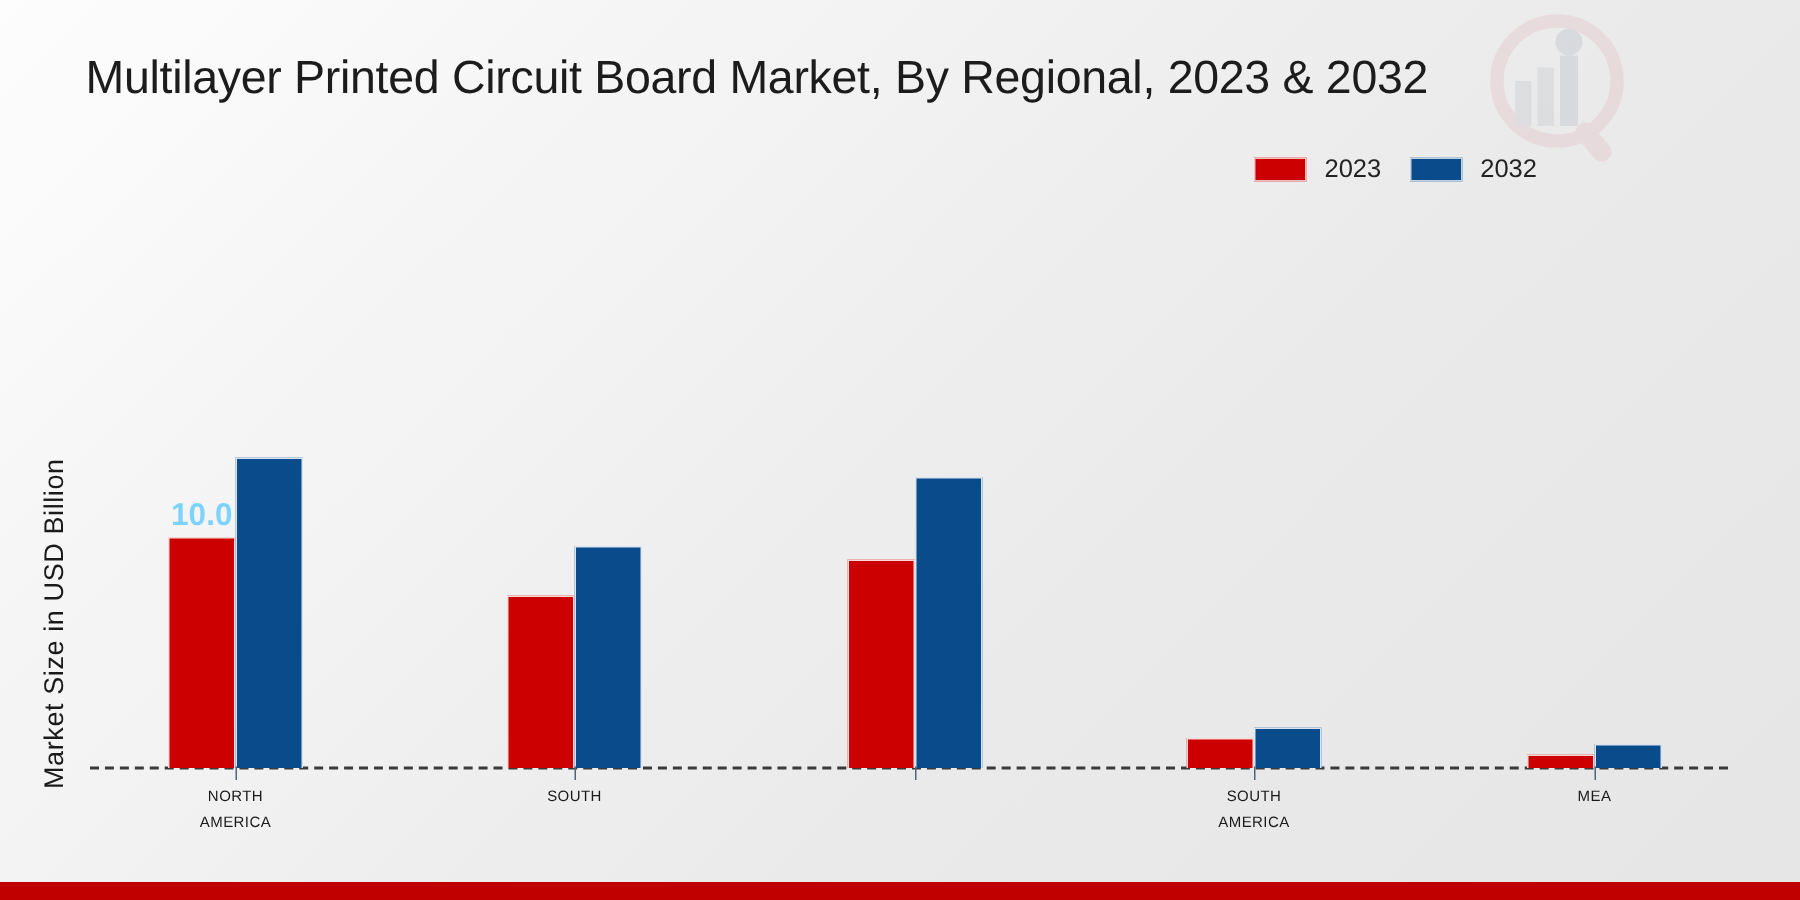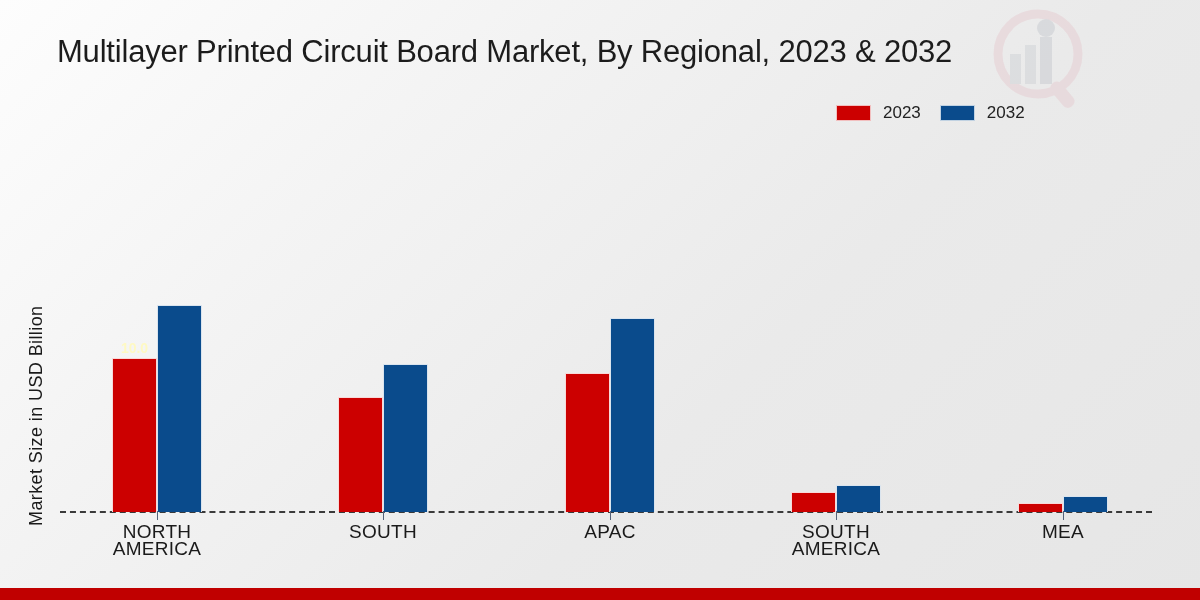--- a/index.html
+++ b/index.html
@@ -103,38 +103,38 @@
     border-bottom: none;
     box-sizing: border-box;
     position: relative;
   }
   .bar-value {
     position: absolute;
     bottom: 100%;
     left: 50%;
     transform: translateX(-50%);
     margin-bottom: 3px;
-    font-size: 14px;
+    font-size: 21px;
     font-weight: bold;
-    color: #fef9c3;
+    color: #7dd3fc;
     white-space: nowrap;
   }
   .tick {
     position: absolute;
     top: 511px;
     width: 0;
     height: 9px;
     border-left: 1px solid #55627a;
   }
   .cat-label {
     position: absolute;
     top: 523px;
     width: 180px;
     text-align: center;
-    font-size: 19px;
+    font-size: 10px;
     color: #1a1a1a;
     line-height: 17px;
     letter-spacing: 0.3px;
   }
 
   
   .footer-band {
     position: absolute;
     left: 0;
     bottom: 0;
@@ -209,23 +209,20 @@
   <div class="tick" style="left:836px;"></div>
   <div class="tick" style="left:1063px;"></div>
 
   <div class="cat-label" style="left:67px;">
     <div>NORTH</div>
     <div>AMERICA</div>
   </div>
   <div class="cat-label" style="left:293px;">
     <div>SOUTH</div>
   </div>
-  <div class="cat-label" style="left:520px;">
-    <div>APAC</div>
-  </div>
   <div class="cat-label" style="left:746px;">
     <div>SOUTH</div>
     <div>AMERICA</div>
   </div>
   <div class="cat-label" style="left:973px;">
     <div>MEA</div>
   </div>
 
   <div class="footer-band"></div>
 </div>

